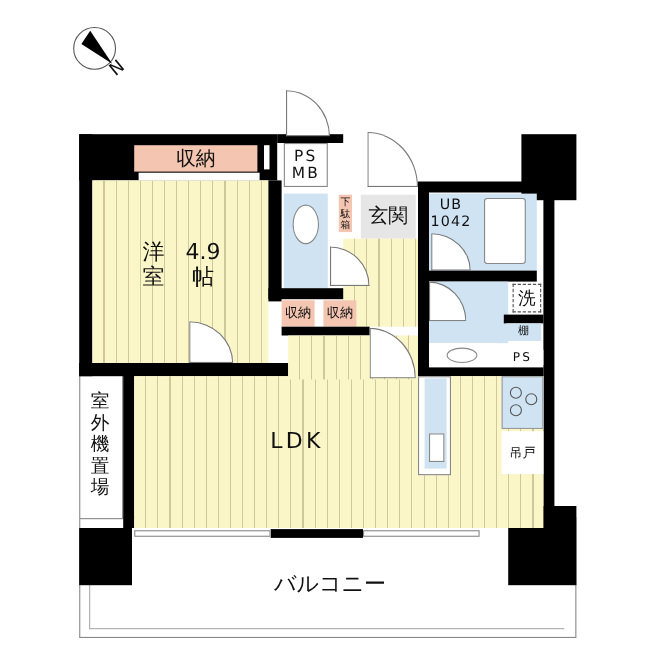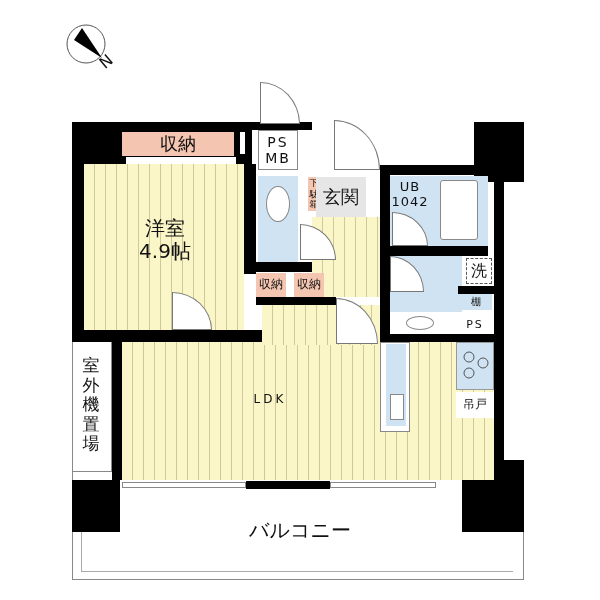--- a/index.html
+++ b/index.html
@@ -45,21 +45,21 @@
 <div class="abs wall" style="left:246px;top:481px;width:84px;height:8px;"></div>
 <div class="abs wall" style="left:252px;top:122px;width:60px;height:8px;"></div>
 <div class="abs wall" style="left:380px;top:165px;width:100px;height:10px;"></div>
 
 <div class="abs outline" style="left:122px;top:482px;width:124px;height:6px;"></div>
 <div class="abs outline" style="left:330px;top:482px;width:106px;height:6px;"></div>
 
 <div class="abs floor" style="left:84px;top:164px;width:160px;height:166px;"></div>
 <div class="abs wall" style="left:72px;top:330px;width:190px;height:12px;"></div>
 <div class="abs wall" style="left:244px;top:164px;width:12px;height:110px;"></div>
-<div class="abs label" style="left:120px;top:210px;width:90px;height:60px;font-size:20px;flex-direction:column;">
+<div class="abs label" style="left:120px;top:210px;width:90px;height:60px;font-size:20px;flex-direction:row;">
   <span>洋室</span>
   <span>4.9帖</span>
 </div>
 <div class="abs door" style="left:172px;top:292px;width:40px;height:38px;"></div>
 
 <div class="abs pink label" style="left:122px;top:132px;width:112px;height:24px;font-size:18px;">収納</div>
 <div class="abs white" style="left:126px;top:157px;width:110px;height:7px;"></div>
 <div class="abs white" style="left:240px;top:132px;width:5px;height:22px;"></div>
 
 <div class="abs outline label" style="left:258px;top:130px;width:40px;height:40px;font-size:14px;letter-spacing:2px;">PS
@@ -67,21 +67,21 @@
 <div class="abs door" style="left:260px;top:82px;width:40px;height:42px;"></div>
 
 <div class="abs blue" style="left:258px;top:176px;width:40px;height:86px;"></div>
 <div class="abs outline" style="left:266px;top:186px;width:24px;height:36px;border-radius:50%;"></div>
 <div class="abs wall" style="left:244px;top:262px;width:70px;height:10px;"></div>
 
 <div class="abs pink label" style="left:308px;top:177px;width:12px;height:34px;font-size:9px;">下
 駄
 箱</div>
 
-<div class="abs grey label" style="left:316px;top:177px;width:50px;height:40px;font-size:18px;">玄関</div>
+<div class="abs grey label" style="left:328px;top:177px;width:50px;height:40px;font-size:18px;">玄関</div>
 <div class="abs door" style="left:334px;top:120px;width:46px;height:50px;"></div>
 
 <div class="abs floor" style="left:312px;top:217px;width:68px;height:80px;"></div>
 <div class="abs door" style="left:300px;top:224px;width:36px;height:36px;"></div>
 
 <div class="abs pink label" style="left:256px;top:273px;width:30px;height:24px;font-size:12px;">収納</div>
 <div class="abs pink label" style="left:294px;top:273px;width:30px;height:24px;font-size:12px;">収納</div>
 <div class="abs wall" style="left:256px;top:297px;width:80px;height:8px;"></div>
 
 <div class="abs blue" style="left:388px;top:176px;width:100px;height:70px;"></div>
@@ -99,28 +99,28 @@
 <div class="abs white label" style="left:466px;top:258px;width:26px;height:26px;font-size:16px;border:1px dashed #555;">洗</div>
 <div class="abs wall" style="left:458px;top:286px;width:36px;height:8px;"></div>
 <div class="abs blue label" style="left:460px;top:294px;width:32px;height:16px;font-size:10px;">棚</div>
 <div class="abs white" style="left:390px;top:312px;width:62px;height:22px;"></div>
 <div class="abs outline" style="left:406px;top:316px;width:28px;height:14px;border-radius:50%;"></div>
 <div class="abs white label" style="left:456px;top:318px;width:38px;height:14px;font-size:11px;letter-spacing:2px;">PS</div>
 <div class="abs wall" style="left:380px;top:334px;width:114px;height:8px;"></div>
 
 <div class="abs floor" style="left:122px;top:342px;width:372px;height:138px;"></div>
 <div class="abs floor" style="left:262px;top:305px;width:118px;height:40px;"></div>
-<div class="abs label" style="left:220px;top:370px;width:100px;height:60px;font-size:12px;flex-direction:column;letter-spacing:3px;">
+<div class="abs label" style="left:220px;top:370px;width:100px;height:60px;font-size:20px;flex-direction:column;letter-spacing:3px;">
   <span>LDK</span>
 </div>
 <div class="abs door" style="left:336px;top:298px;width:42px;height:46px;"></div>
 
 <div class="abs outline" style="left:380px;top:342px;width:30px;height:90px;"></div>
 <div class="abs blue" style="left:386px;top:344px;width:20px;height:82px;"></div>
 <div class="abs outline" style="left:390px;top:394px;width:14px;height:26px;"></div>
 <div class="abs blue" style="left:456px;top:342px;width:38px;height:48px;border:1px solid #999;">
   <svg width="36" height="46">
     <circle cx="12" cy="14" r="5" fill="none" stroke="#555"></circle>
     <circle cx="26" cy="20" r="5" fill="none" stroke="#555"></circle>
     <circle cx="12" cy="30" r="5" fill="none" stroke="#555"></circle>
   </svg>
 </div>
-<div class="abs white label" style="left:456px;top:392px;width:38px;height:26px;font-size:12px;">吊戸</div>
+<div class="abs white label" style="left:456px;top:392px;width:38px;height:39px;font-size:12px;">吊戸</div>
 
 </body></html>

